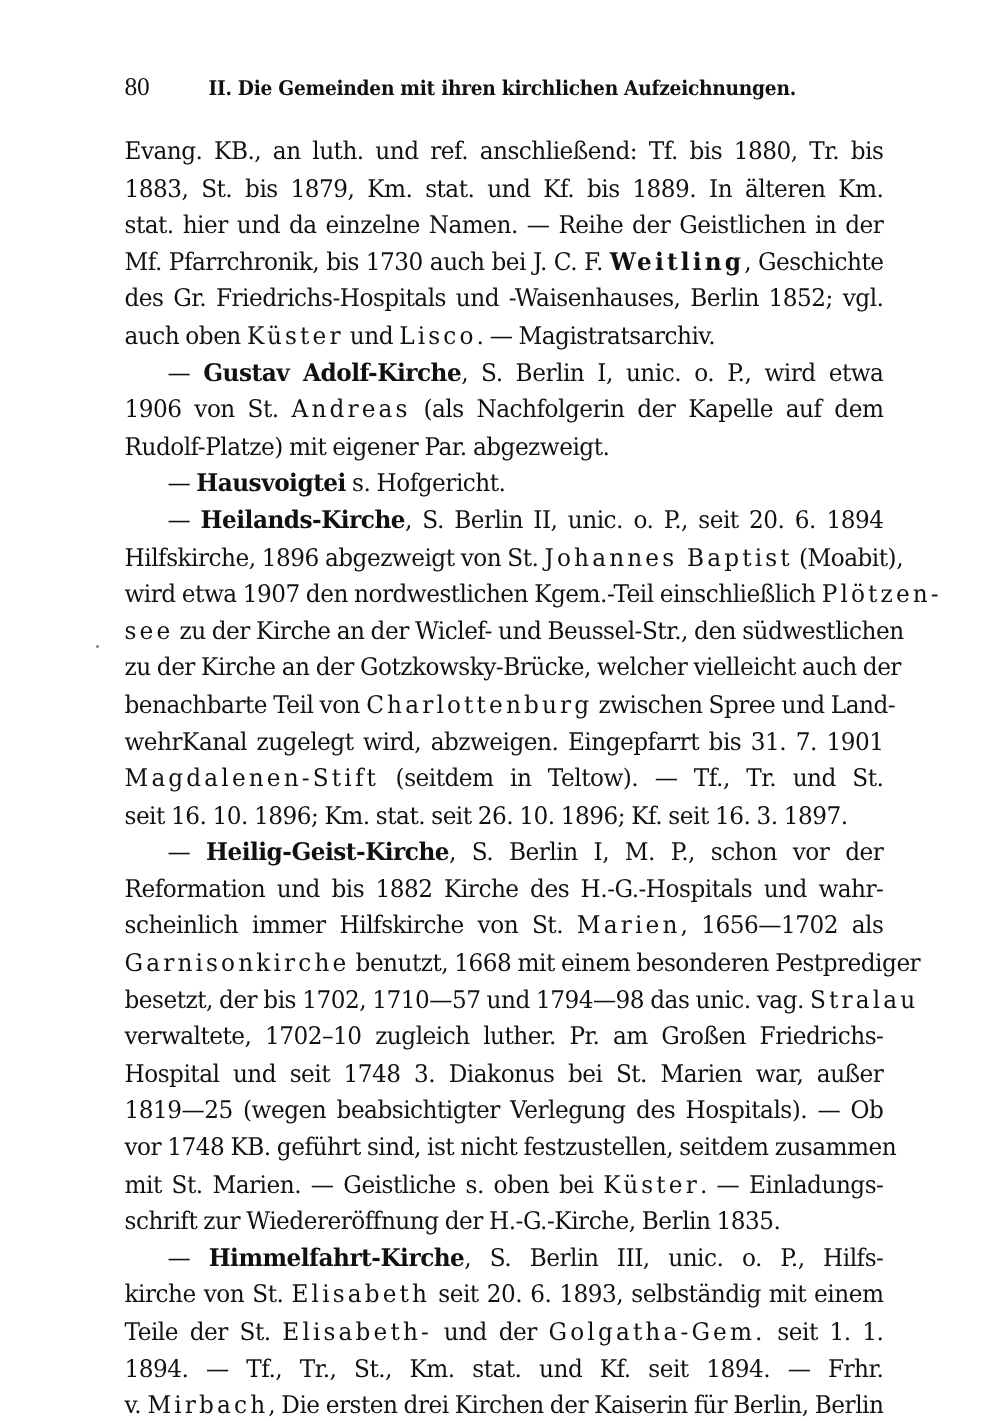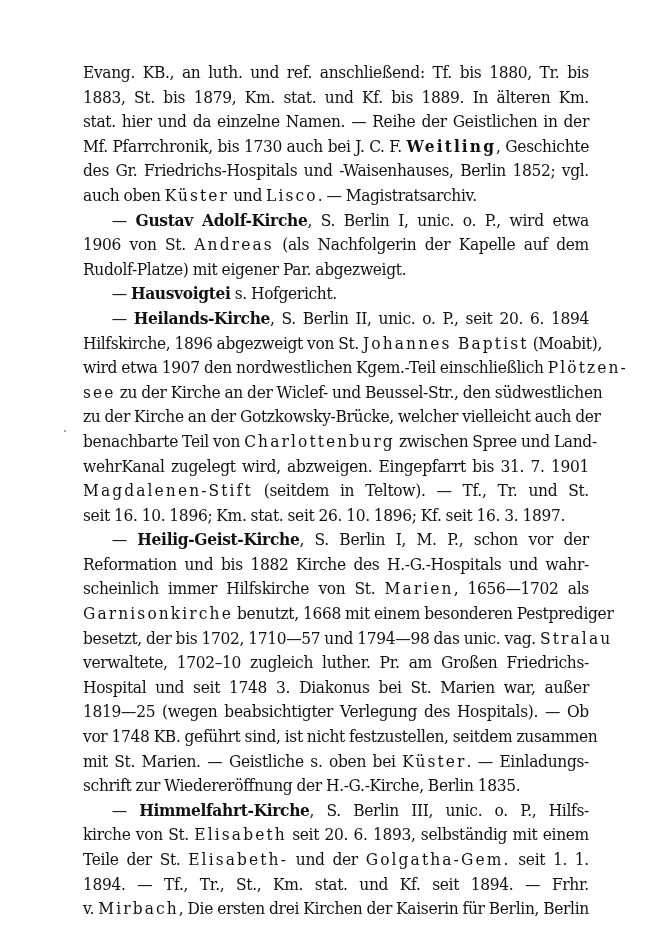--- a/index.html
+++ b/index.html
@@ -26,20 +26,24 @@
   .line.last { text-align-last: left; }
   .line.indent { padding-left: 30px; box-sizing: border-box; }
   .b { font-weight: bold; }
   .sp { letter-spacing: 2.2px; }
   .stray-dot { position: absolute; left: 64px; top: 430px; width: 2px; height: 2px; background: #888; border-radius: 1px; }
 </style>
 </head>
 <body>
 
 <div class="page">
+  <div class="header">
+    <span class="page-num">80</span>
+    <span class="running-title">II. Die Gemeinden mit ihren kirchlichen Aufzeichnungen.</span>
+  </div>
 
   <div class="body">
 
     <div class="line"><span>Evang. KB., an luth. und ref. anschließend: Tf. bis 1880, Tr. bis</span></div>
     <div class="line"><span>1883, St. bis 1879, Km. stat. und Kf. bis 1889. In älteren Km.</span></div>
     <div class="line"><span>stat. hier und da einzelne Namen. — Reihe der Geistlichen in der</span></div>
     <div class="line"><span>Mf. Pfarrchronik, bis 1730 auch bei J. C. F. </span><span class="b sp">Weitling</span><span>, Geschichte</span></div>
     <div class="line"><span>des Gr. Friedrichs-Hospitals und -Waisenhauses, Berlin 1852; vgl.</span></div>
     <div class="line last"><span>auch oben </span><span class="sp">Küster</span><span> und </span><span class="sp">Lisco</span><span>. — Magistratsarchiv.</span></div>
 

